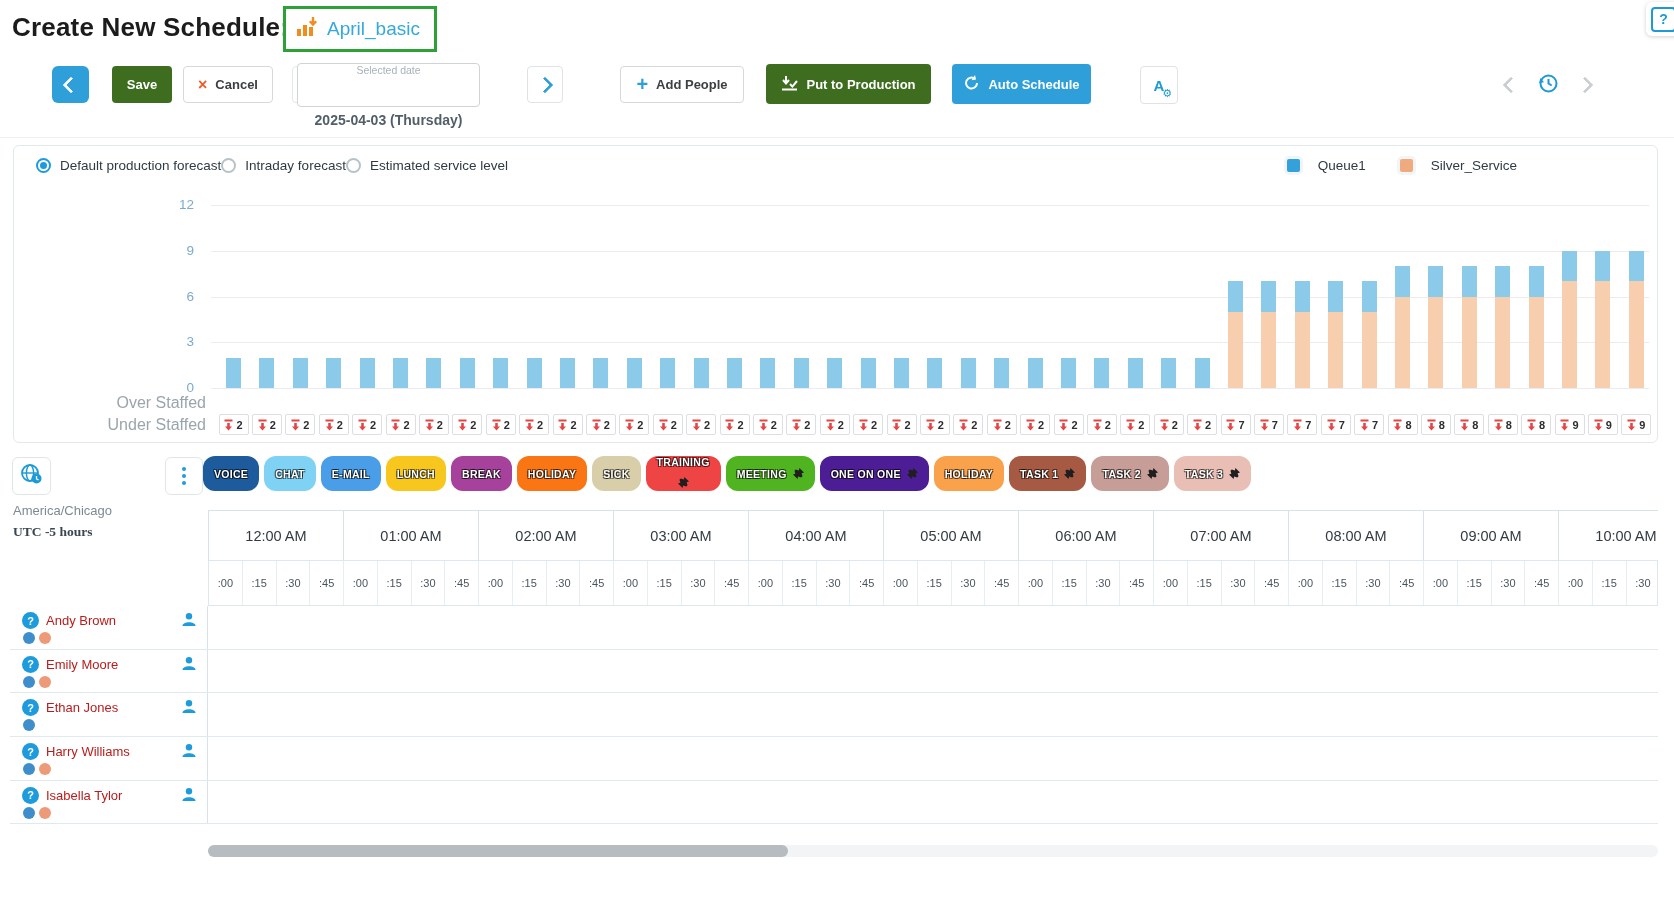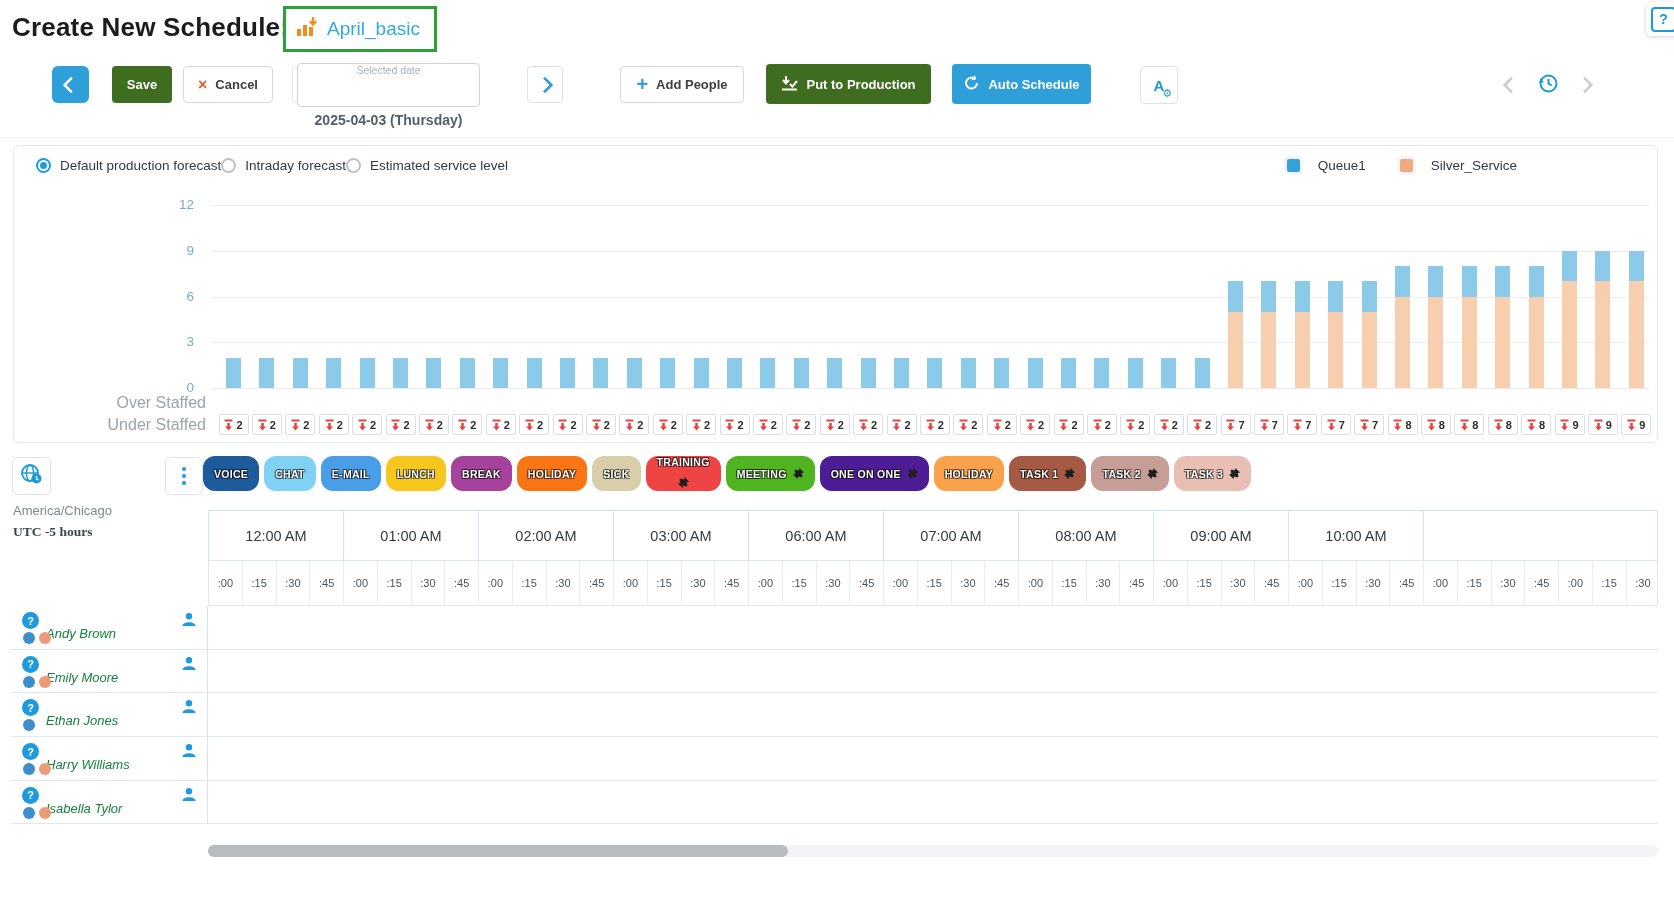--- a/index.html
+++ b/index.html
@@ -85,21 +85,21 @@
     font-size:14.5px;color:#333b41;box-sizing:border-box;background:#fff;}
   #quarter-row{display:flex;height:46px;border:1px solid #dde8ee;box-sizing:border-box;background:#fff;}
   .q-cell{width:33.75px;flex:0 0 33.75px;border-right:1px solid #e5eef3;display:flex;align-items:center;justify-content:center;
     font-size:11px;color:#4b555e;box-sizing:border-box;}
   
   #rows{left:10px;top:606px;width:1648px;}
   .emp-row{height:42.7px;border-bottom:1px solid #dfe9ee;position:relative;background:#fff;}
   .emp-cell{position:absolute;left:0;top:0;width:198px;height:100%;border-right:1px solid #d8e3e9;box-sizing:border-box;}
   .q-icon{position:absolute;left:12px;top:6px;width:17px;height:17px;border-radius:50%;background:#1e9bdc;color:#fff;
     font-size:11px;font-weight:bold;display:flex;align-items:center;justify-content:center;}
-  .emp-name{position:absolute;left:36px;top:20px;font-size:13px;color:#15803d;font-style:italic;}
+  .emp-name{position:absolute;left:36px;top:7px;font-size:13px;color:#b91c1c;}
   .person{position:absolute;right:10px;top:6px;}
   .dots{position:absolute;left:13px;top:26px;display:flex;gap:4px;}
   .dot{width:12px;height:12px;border-radius:50%;}
   
   #scroll-track{left:208px;top:845px;width:1450px;height:12px;background:#f2f4f5;border-radius:6px;}
   #scroll-thumb{left:208px;top:845px;width:580px;height:12px;background:#b6bcbf;border-radius:6px;}
 </style>
 </head>
 <body>
 
@@ -658,20 +658,22 @@
         </svg></span>
     </div>
   </div>
 
 <div class="abs" id="time-grid">
   <div id="hour-row">
       <div class="hour-cell">12:00 AM</div>
       <div class="hour-cell">01:00 AM</div>
       <div class="hour-cell">02:00 AM</div>
       <div class="hour-cell">03:00 AM</div>
+      <div class="hour-cell">04:00 AM</div>
+      <div class="hour-cell">05:00 AM</div>
       <div class="hour-cell">06:00 AM</div>
       <div class="hour-cell">07:00 AM</div>
       <div class="hour-cell">08:00 AM</div>
       <div class="hour-cell">09:00 AM</div>
       <div class="hour-cell">10:00 AM</div>
     </div>
   <div id="quarter-row">
       <div class="q-cell">:00</div>
       <div class="q-cell">:15</div>
       <div class="q-cell">:30</div>

